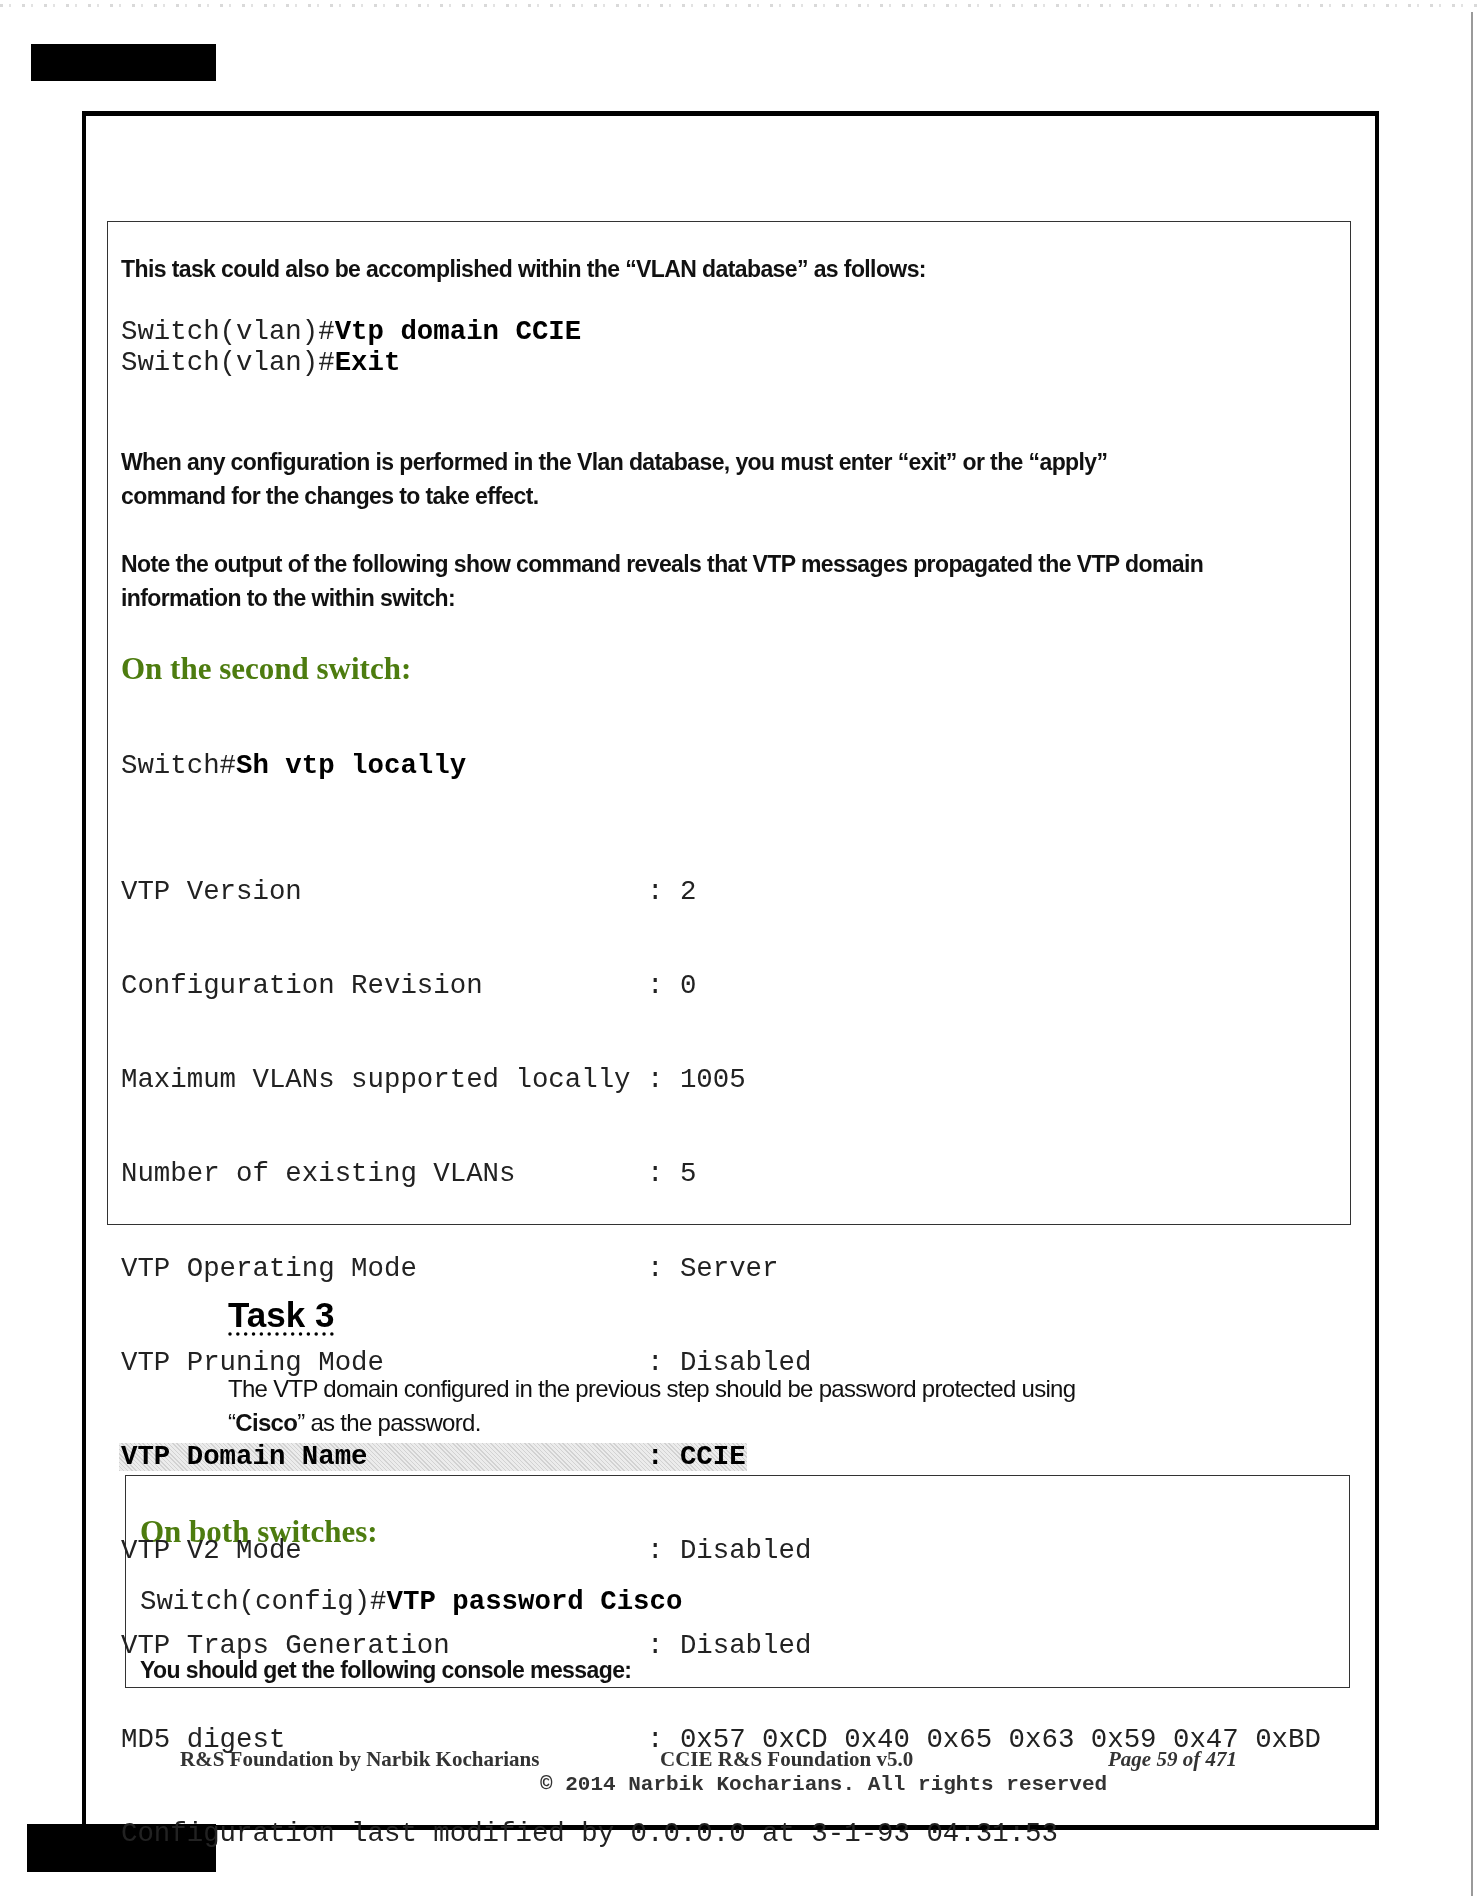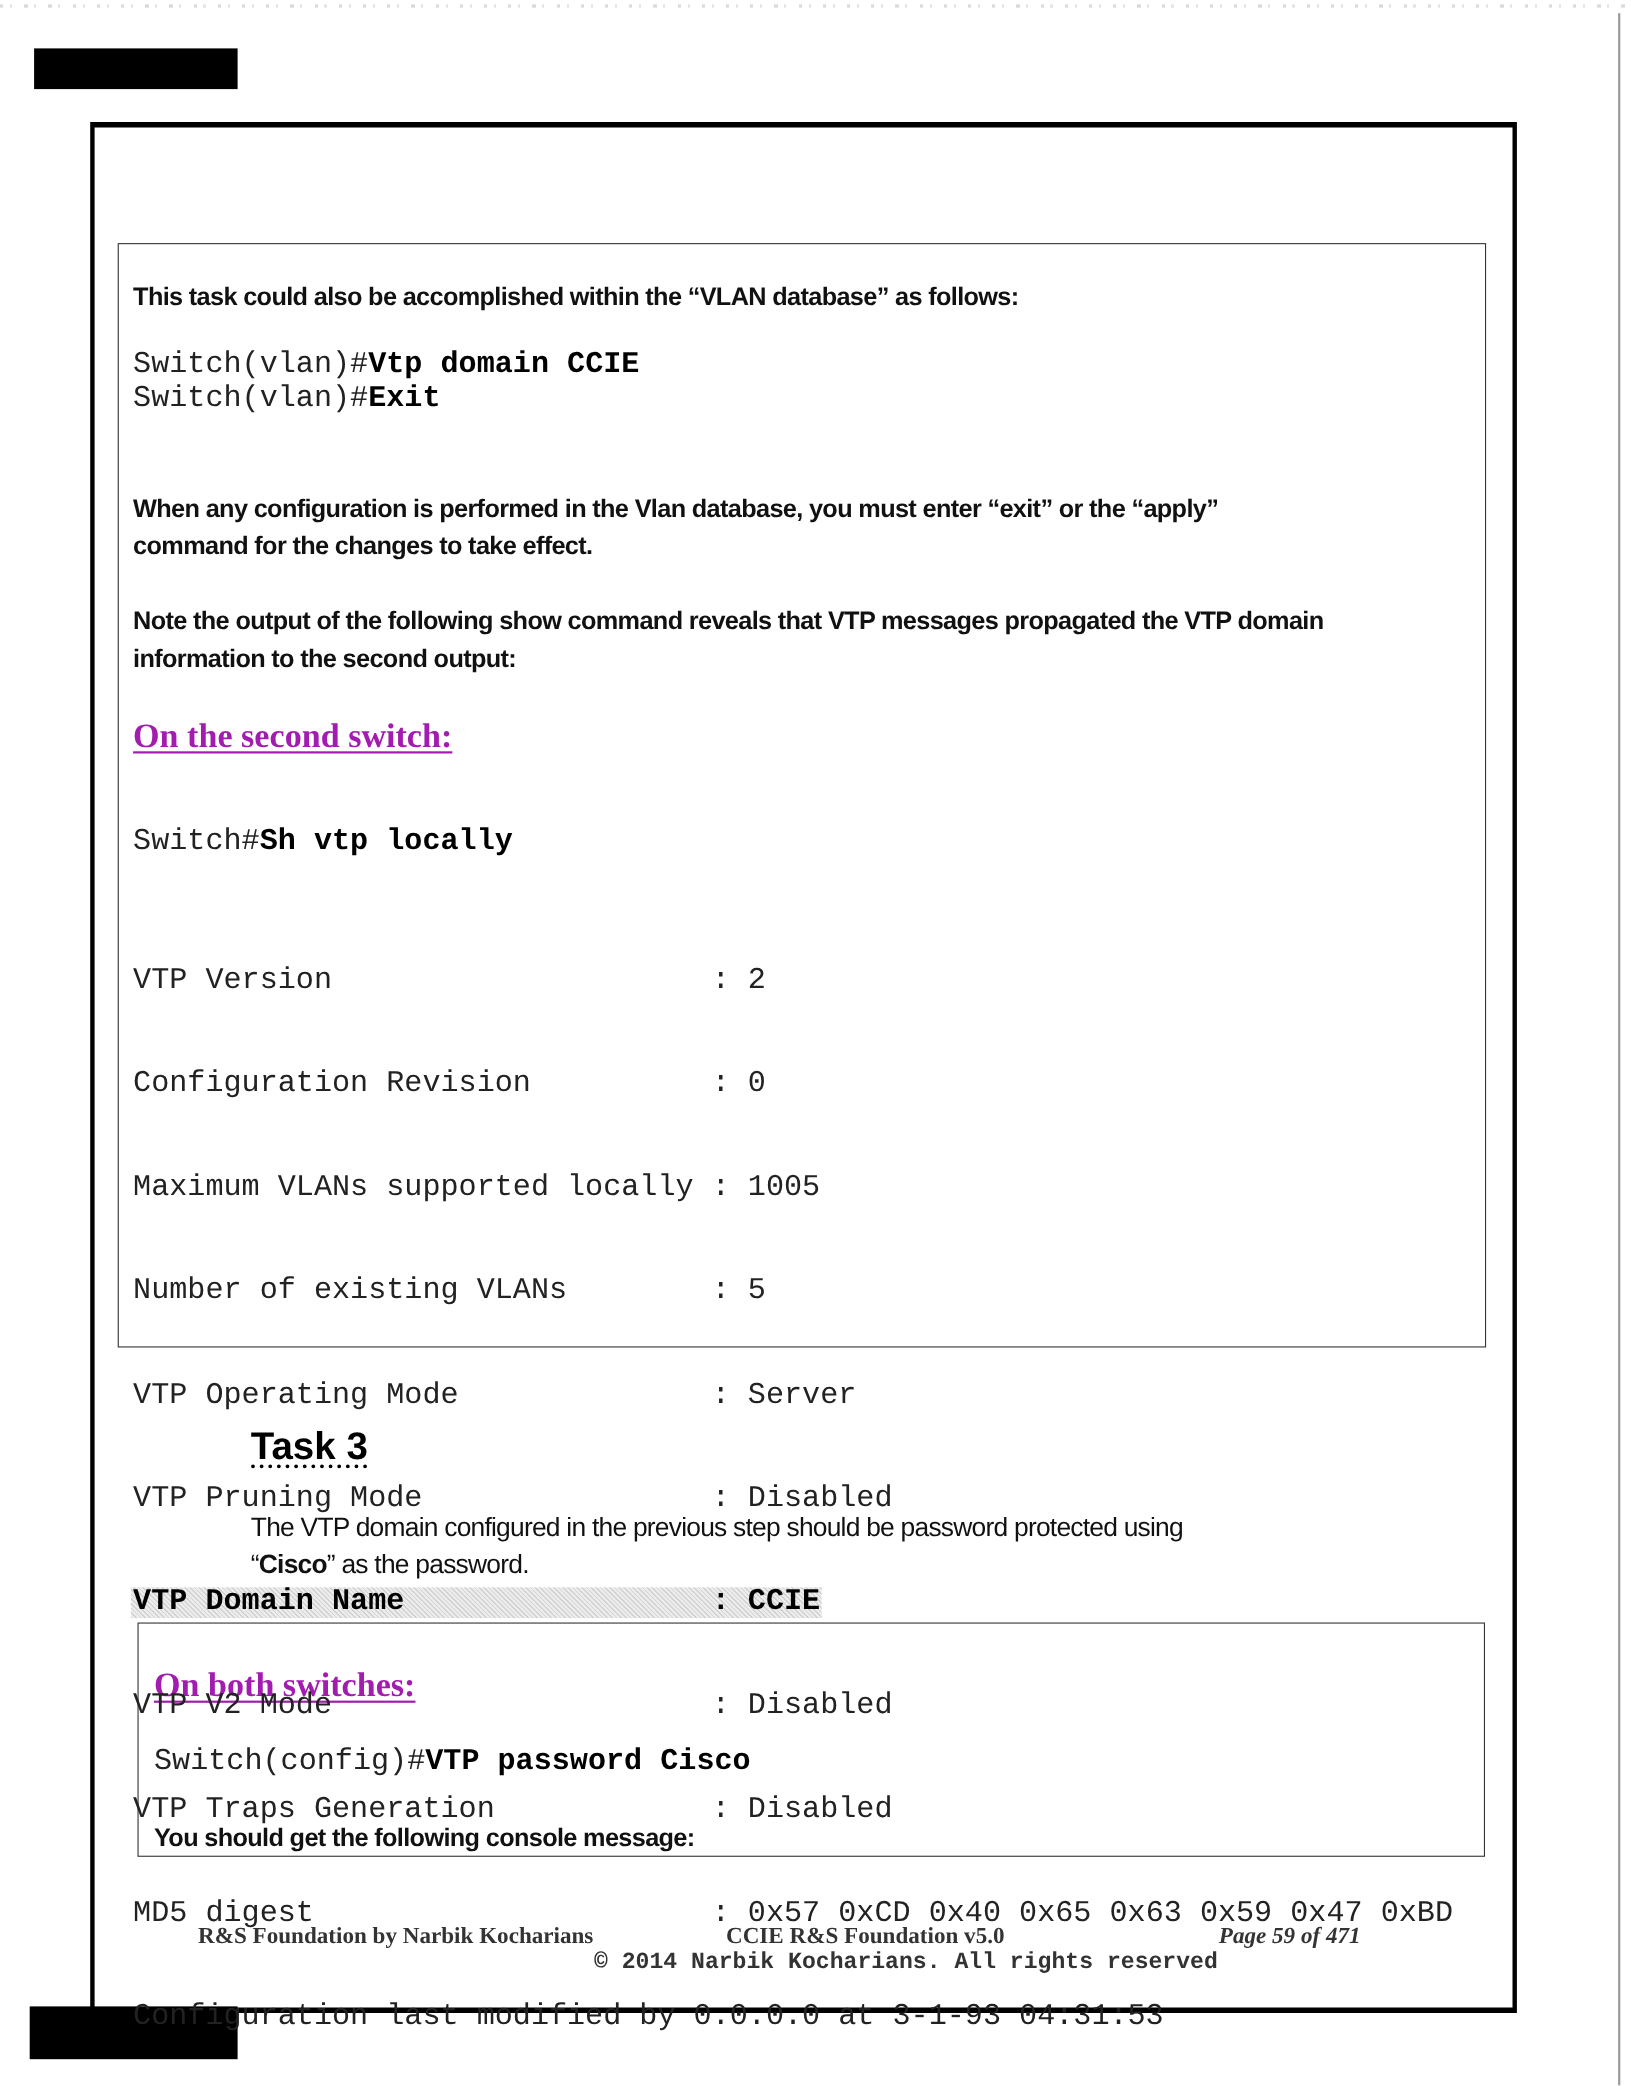--- a/index.html
+++ b/index.html
@@ -32,22 +32,22 @@
     font-family: "Liberation Sans", sans-serif; font-weight: bold;
     font-size: 23px; letter-spacing: -0.6px; color: #111;
     transform-origin: left top; white-space: nowrap;
   }
   .calibri-reg {
     font-family: "Liberation Sans", sans-serif; font-weight: normal;
     font-size: 24px; letter-spacing: -0.7px; color: #111; white-space: nowrap;
   }
   .serif-head {
     font-family: "Liberation Serif", serif; font-weight: bold;
-    font-size: 31px; text-decoration: underline; text-underline-offset: 4px;
-    text-decoration-thickness: 2px; color: #a21caf; white-space: nowrap;
+    font-size: 31px; text-underline-offset: 4px;
+    text-decoration-thickness: 2px; color: #4d7c0f; white-space: nowrap;
   }
   .mono {
     font-family: "Liberation Mono", monospace; font-size: 27.4px;
     color: #222; white-space: pre; line-height: 31.4px;
   }
   .mono b { font-weight: bold; color: #000; }
   .task-head {
     font-family: "Liberation Sans", sans-serif; font-weight: bold; font-size: 35px;
     text-decoration: underline; text-decoration-style: dotted; text-underline-offset: 6px;
     color: #000; white-space: nowrap;
@@ -79,21 +79,21 @@
 <div class="abs box" id="box1"></div>
 
 <div class="abs calibri" style="left:121px; top:256px;">This task could also be accomplished within the “VLAN database” as follows:</div>
 
 <div class="abs mono" style="left:121px; top:316px;"><div><span>Switch(vlan)#</span><b>Vtp domain CCIE</b></div><div><span>Switch(vlan)#</span><b>Exit</b></div></div>
 
 <div class="abs calibri" style="left:121px; top:449px;">When any configuration is performed in the Vlan database, you must enter “exit” or the “apply”</div>
 <div class="abs calibri" style="left:121px; top:483px;">command for the changes to take effect.</div>
 
 <div class="abs calibri" style="left:121px; top:551px;">Note the output of the following show command reveals that VTP messages propagated the VTP domain</div>
-<div class="abs calibri" style="left:121px; top:585px;">information to the second output:</div>
+<div class="abs calibri" style="left:121px; top:585px;">information to the within switch:</div>
 
 <div class="abs serif-head" style="left:121px; top:651px;">On the second switch:</div>
 
 <div class="abs mono" style="left:121px; top:750px;"><span>Switch#</span><b>Sh vtp locally</b></div>
 
 <div class="mono status-block" style="left:121px; top:813px;">
   <div class="status-row"><span>VTP Version                    </span> : <span>2</span></div>
   <div class="status-row"><span>Configuration Revision         </span> : <span>0</span></div>
   <div class="status-row"><span>Maximum VLANs supported locally</span> : <span>1005</span></div>
   <div class="status-row"><span>Number of existing VLANs       </span> : <span>5</span></div>

